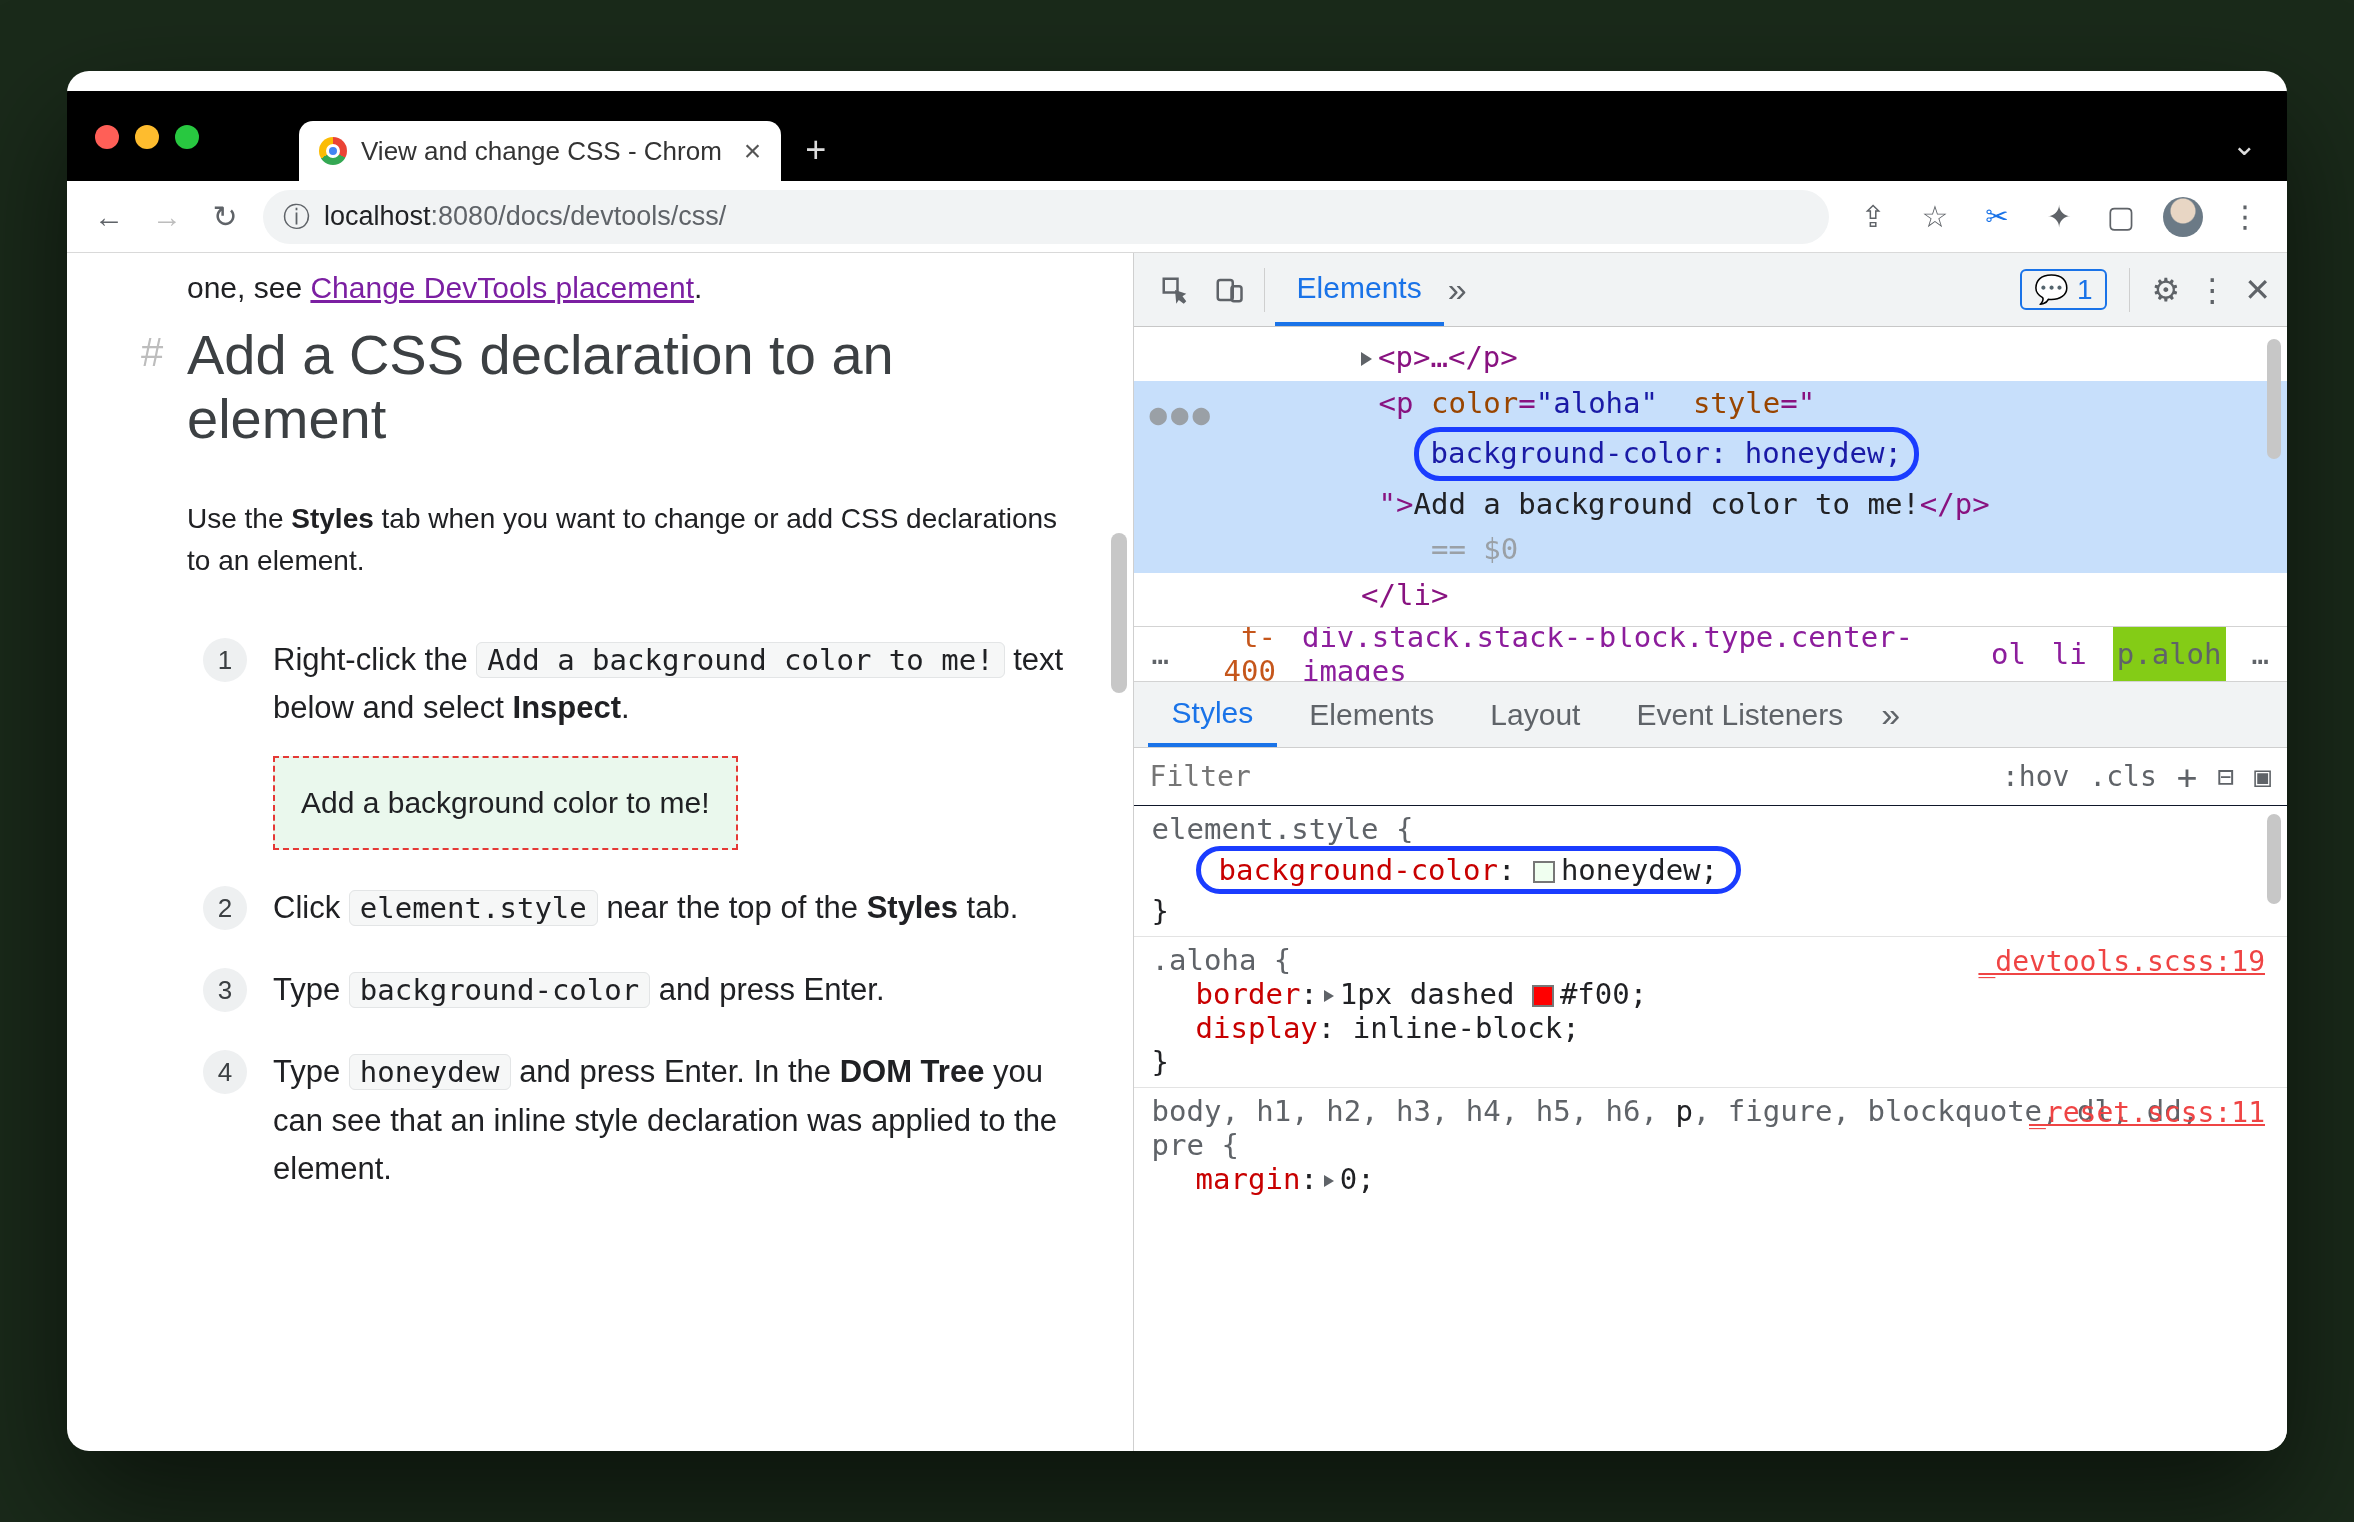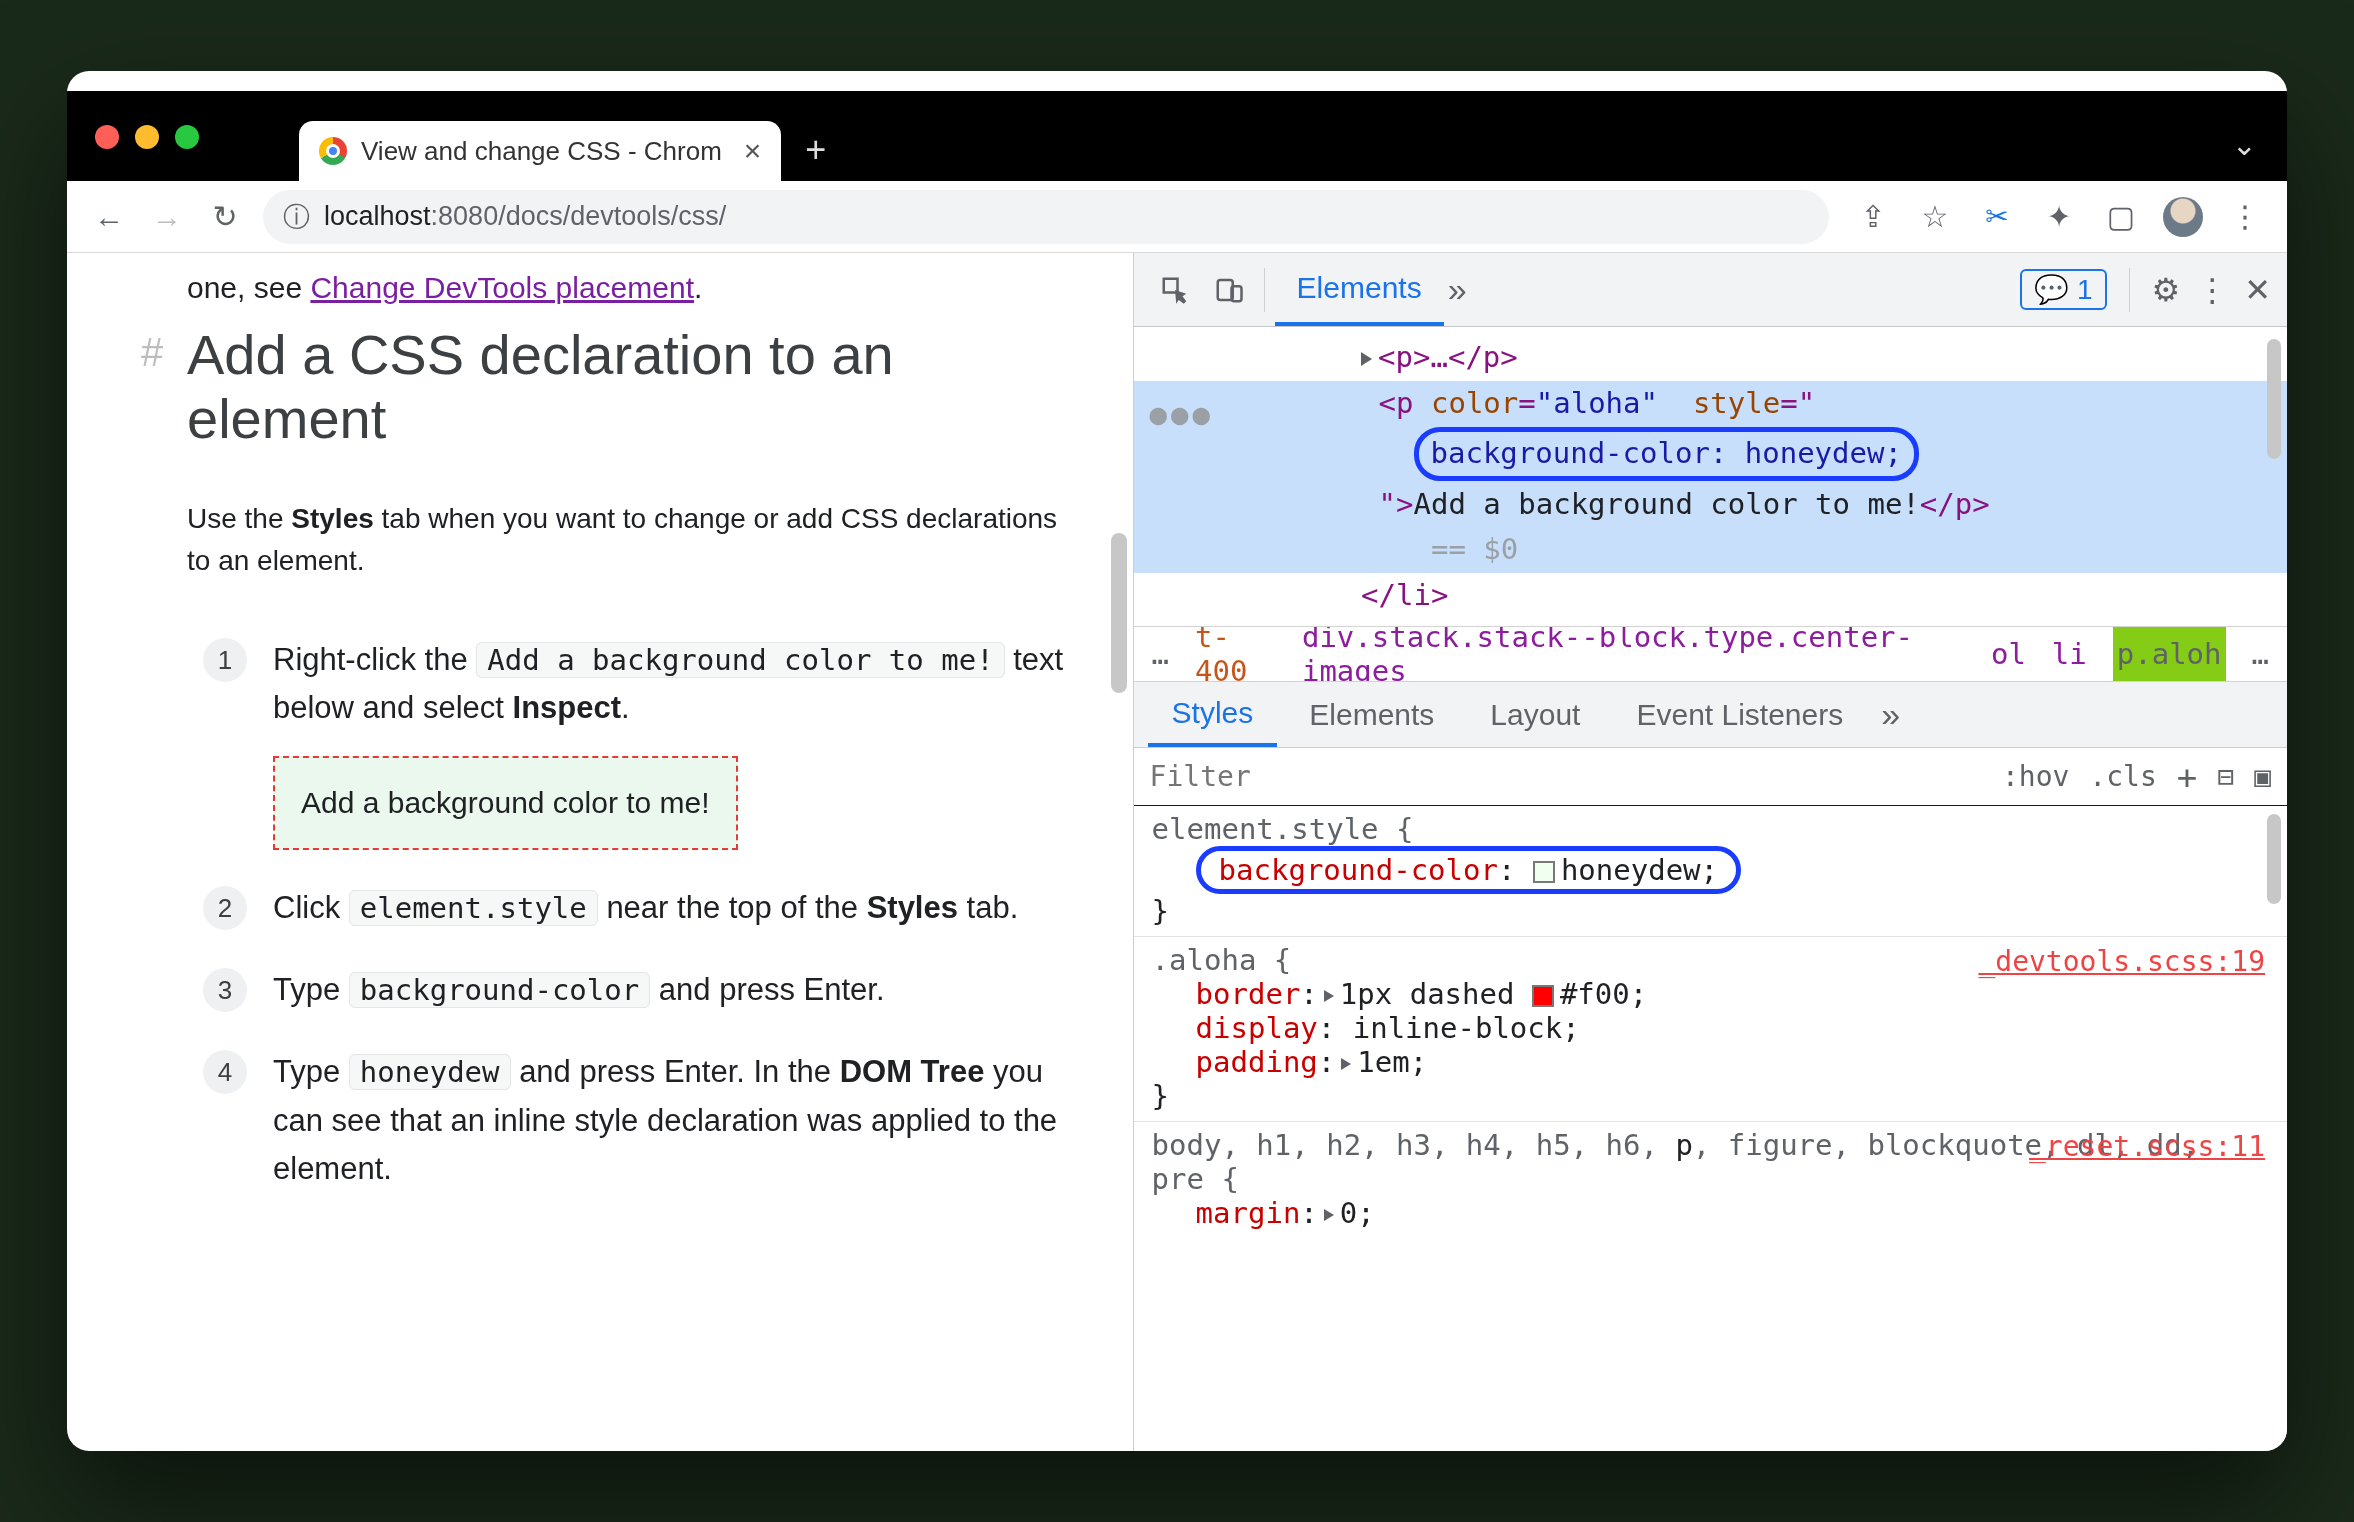--- a/index.html
+++ b/index.html
@@ -114,21 +114,21 @@
   .dom .tag{color:#881280;}
   .dom .attrname{color:#994500;}
   .dom .attrval{color:#1a1aa6;}
   .dom .text{color:#202124;}
   .dom .gray{color:#9aa0a6;}
   .dom .ellipsis-left{position:absolute;left:16px;top:66px;color:#9aa0a6;letter-spacing:4px;}
   .dom .marker{display:inline-block;width:0;height:0;border-left:11px solid #5f6368;border-top:7px solid transparent;border-bottom:7px solid transparent;margin-right:6px;vertical-align:middle;}
   .ring-blue{border:5px solid #1a3cff;border-radius:26px;padding:0 12px;display:inline-block;}
   .breadcrumb { height:56px; border-top:1px solid #d3d3d3; border-bottom:1px solid #d3d3d3; display:flex; align-items:center; gap:26px; padding:0 18px; font-size:29px; font-family: ui-monospace,SFMono-Regular,Menlo,monospace; color:#5f6368; overflow:hidden;}
   .breadcrumb .bcdots{color:#5f6368;}
-  .breadcrumb .t400{color:#c5561b;}
+  .breadcrumb .t400{color:#c5561b;text-align:right;}
   .breadcrumb .link{color:#8c1d9c;}
   .breadcrumb .cur{background:#84cc16;color:#5f6368;padding:20px 4px;}
   
   .subtabs{height:66px;background:#f1f3f4;border-bottom:1px solid #cfcfcf;display:flex;align-items:center;gap:8px;padding:0 14px;font-size:30px;color:#5f6368;}
   .subtab{padding:0 24px;height:100%;display:flex;align-items:center;}
   .subtab.active{color:#1a73e8;border-bottom:4px solid #1a73e8;}
   .sub-more{font-size:34px;color:#5f6368;margin-left:6px;}
   
   .filterrow{height:58px;display:flex;align-items:center;gap:20px;padding:0 16px;border-bottom:1px solid #0f172a;font-family: ui-monospace,SFMono-Regular,Menlo,monospace;font-size:28px;color:#5f6368;}
   .filterrow input{flex:1;border:none;outline:none;font-size:28px;color:#3c4043;font-family:inherit;}
@@ -292,21 +292,20 @@
         <div class="rule">
           <div class="sel">element.style {</div>
           <div class="decl"><span class="ring2"><span class="prop">background-color</span>: <span class="sw honey"></span><span class="val">honeydew;</span></span></div>
           <div>}</div>
         </div>
         <div class="rule">
           <span class="src">_devtools.scss:19</span>
           <div class="sel">.aloha {</div>
           <div class="decl"><span class="prop">border</span>:<span class="tri"></span><span class="val">1px dashed </span><span class="sw red"></span><span class="val">#f00;</span></div>
           <div class="decl"><span class="prop">display</span>:  <span class="val">inline-block;</span></div>
-          <div class="decl"><span class="prop">padding</span>:<span class="tri"></span><span class="val">1em;</span></div>
           <div>}</div>
         </div>
         <div class="rule" style="border-bottom:none">
           <span class="src">_reset.scss:11</span>
           <div class="sel"><span>body, h1, h2, h3, h4, h5, h6, </span><span class="current">p</span><span>, figure, blockquote, dl, dd, pre {</span></div>
           <div class="decl"><span class="prop">margin</span>:<span class="tri"></span><span class="val">0;</span></div>
         </div>
       </div>
 
     </div>

